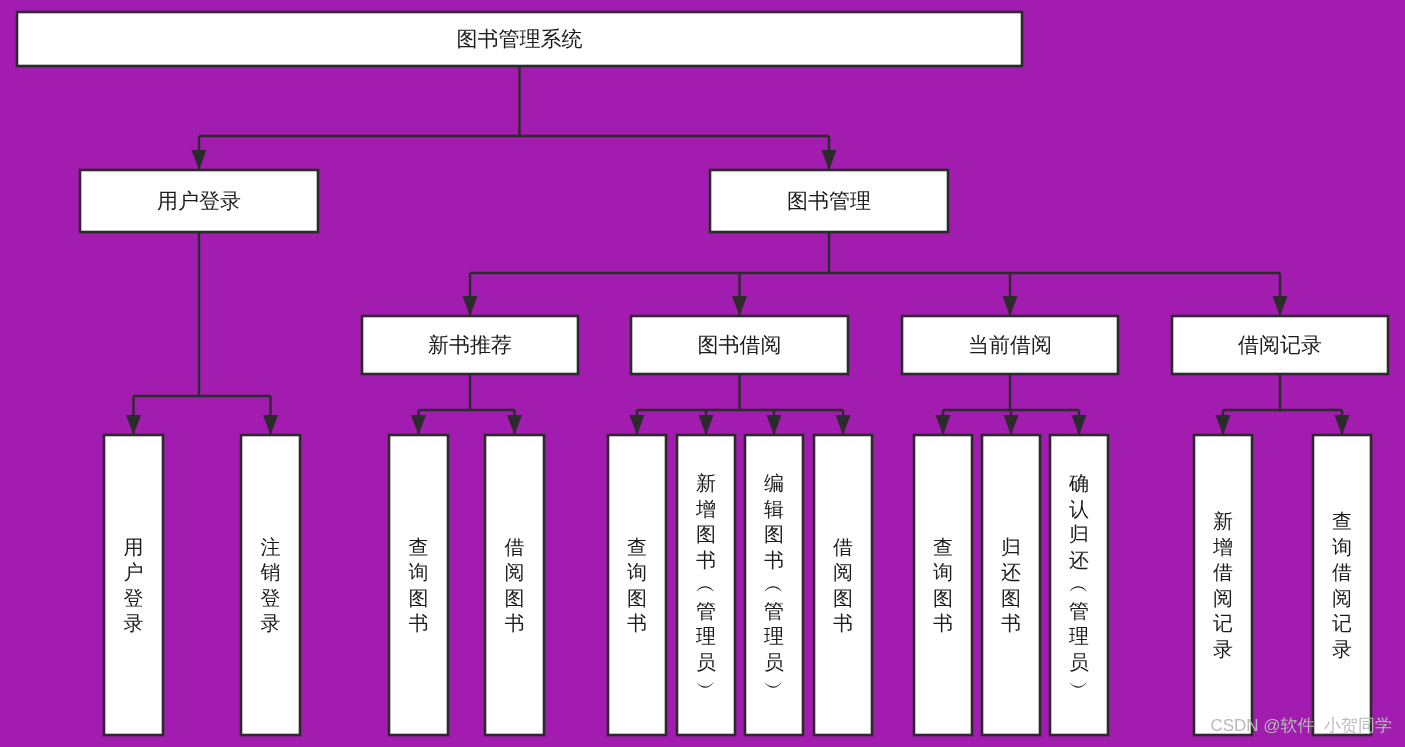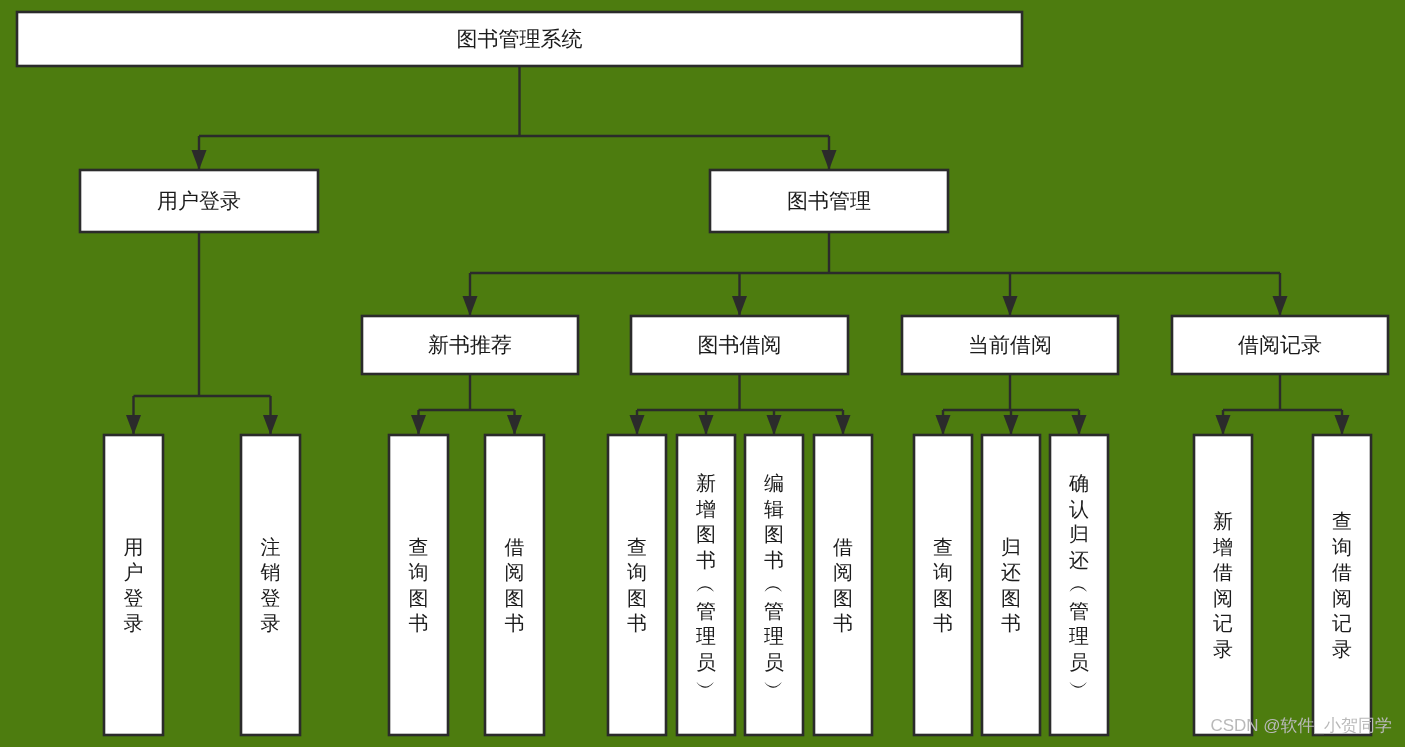--- a/index.html
+++ b/index.html
@@ -10,21 +10,21 @@
   body {
     width: 1405px;
     height: 747px;
     font-family: "Liberation Sans", "DejaVu Sans", sans-serif;
     overflow: hidden;
   }
   #diagram-root {
     position: relative;
     width: 1405px;
     height: 747px;
-    background: #4d7c0f;
+    background: #a21caf;
   }
   svg.diagram-canvas {
     position: absolute;
     top: 0;
     left: 0;
     width: 1405px;
     height: 747px;
   }
   .node-box {
     fill: #ffffff;

